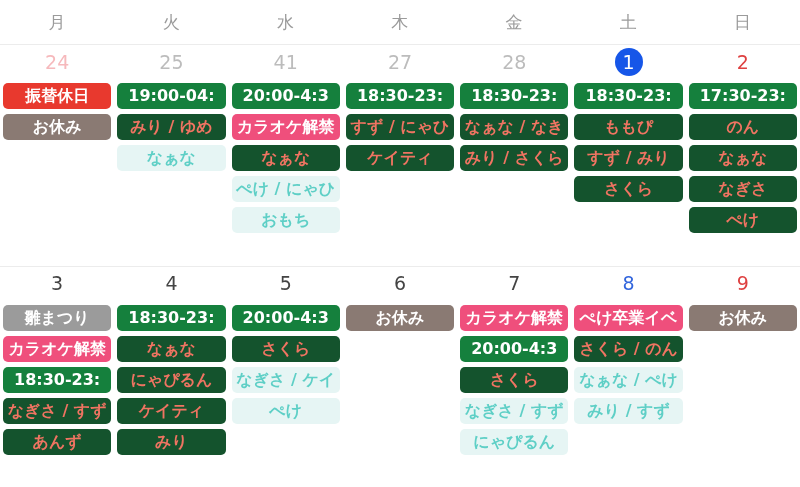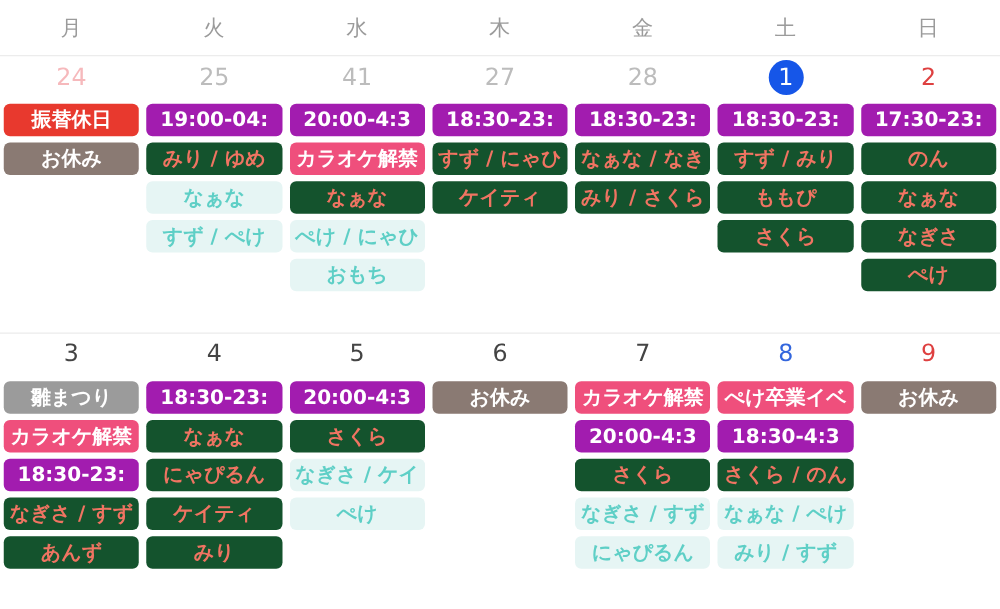--- a/index.html
+++ b/index.html
@@ -101,21 +101,21 @@
     line-height: 26px;
     border-radius: 5px;
     font-size: 16px;
     text-align: center;
     white-space: nowrap;
     overflow: hidden;
     padding: 0 2px;
     box-sizing: border-box;
   }
   
-  .chip.solid-blue  { background: #a21caf; color: #ffffff; font-weight: 700; }
+  .chip.solid-blue  { background: #15803d; color: #ffffff; font-weight: 700; }
   .chip.solid-pink  { background: #ef4f7c; color: #ffffff; font-weight: 700; }
   .chip.solid-red   { background: #e8392e; color: #ffffff; font-weight: 700; }
   .chip.solid-brown { background: #8a7a73; color: #ffffff; font-weight: 700; }
   .chip.solid-gray  { background: #9b9b9b; color: #ffffff; font-weight: 700; }
   
   .chip.tint-pink { background: #14532d; color: #f07462; font-weight: 700; }
   .chip.tint-teal { background: #e6f5f4; color: #5ecfc6; font-weight: 700; }
 </style>
 </head>
 <body>
@@ -144,21 +144,20 @@
           </div>
         </div>
         <div class="day-cell">
           <div class="day-number-row">
             <span class="day-number muted">25</span>
           </div>
           <div class="events">
             <div class="chip solid-blue">19:00-04:</div>
             <div class="chip tint-pink">みり / ゆめ</div>
             <div class="chip tint-teal">なぁな</div>
-            <div class="chip tint-teal">すず / ぺけ</div>
           </div>
         </div>
         <div class="day-cell">
           <div class="day-number-row">
             <span class="day-number muted">41</span>
           </div>
           <div class="events">
             <div class="chip solid-blue">20:00-4:3</div>
             <div class="chip solid-pink">カラオケ解禁</div>
             <div class="chip tint-pink">なぁな</div>
@@ -185,22 +184,22 @@
             <div class="chip tint-pink">なぁな / なき</div>
             <div class="chip tint-pink">みり / さくら</div>
           </div>
         </div>
         <div class="day-cell">
           <div class="day-number-row">
             <span class="day-number today">1</span>
           </div>
           <div class="events">
             <div class="chip solid-blue">18:30-23:</div>
+            <div class="chip tint-pink">ももぴ</div>
             <div class="chip tint-pink">すず / みり</div>
-            <div class="chip tint-pink">ももぴ</div>
             <div class="chip tint-pink">さくら</div>
           </div>
         </div>
         <div class="day-cell">
           <div class="day-number-row">
             <span class="day-number sunday">2</span>
           </div>
           <div class="events">
             <div class="chip solid-blue">17:30-23:</div>
             <div class="chip tint-pink">のん</div>
@@ -265,21 +264,20 @@
             <div class="chip tint-teal">なぎさ / すず</div>
             <div class="chip tint-teal">にゃぴるん</div>
           </div>
         </div>
         <div class="day-cell">
           <div class="day-number-row">
             <span class="day-number saturday">8</span>
           </div>
           <div class="events">
             <div class="chip solid-pink">ぺけ卒業イベ</div>
-            <div class="chip solid-blue">18:30-4:3</div>
             <div class="chip tint-pink">さくら / のん</div>
             <div class="chip tint-teal">なぁな / ぺけ</div>
             <div class="chip tint-teal">みり / すず</div>
           </div>
         </div>
         <div class="day-cell">
           <div class="day-number-row">
             <span class="day-number sunday">9</span>
           </div>
           <div class="events">

